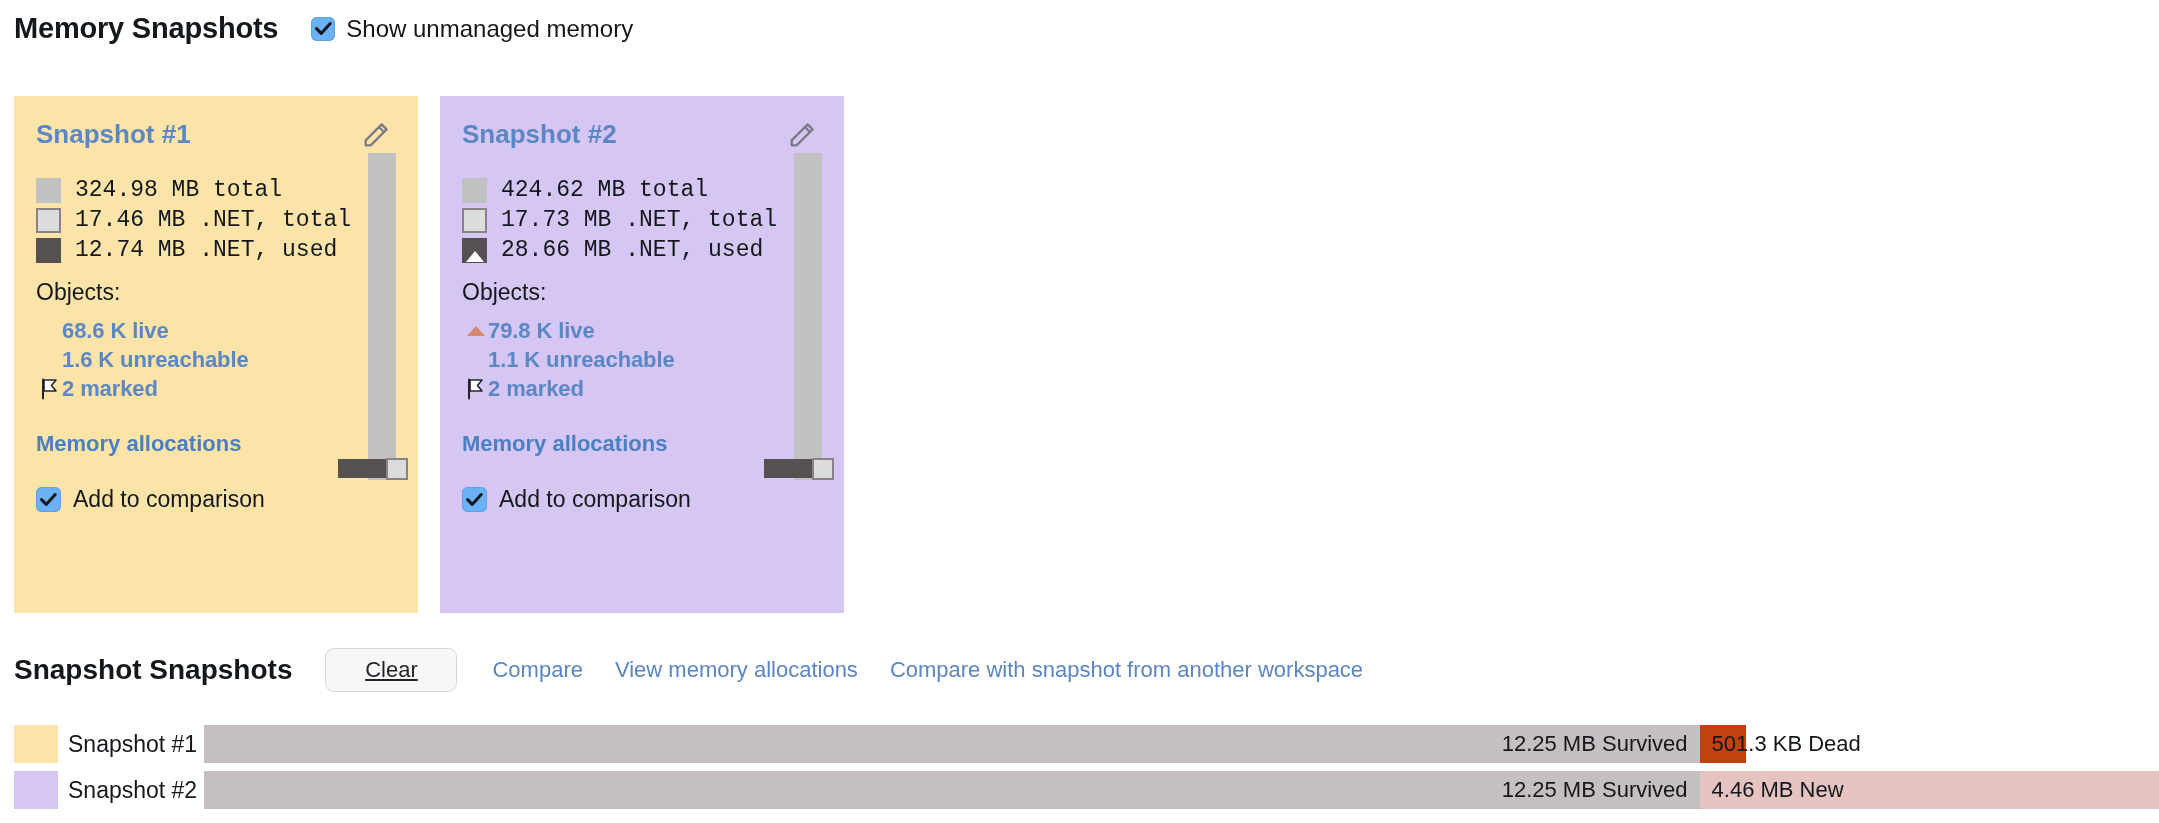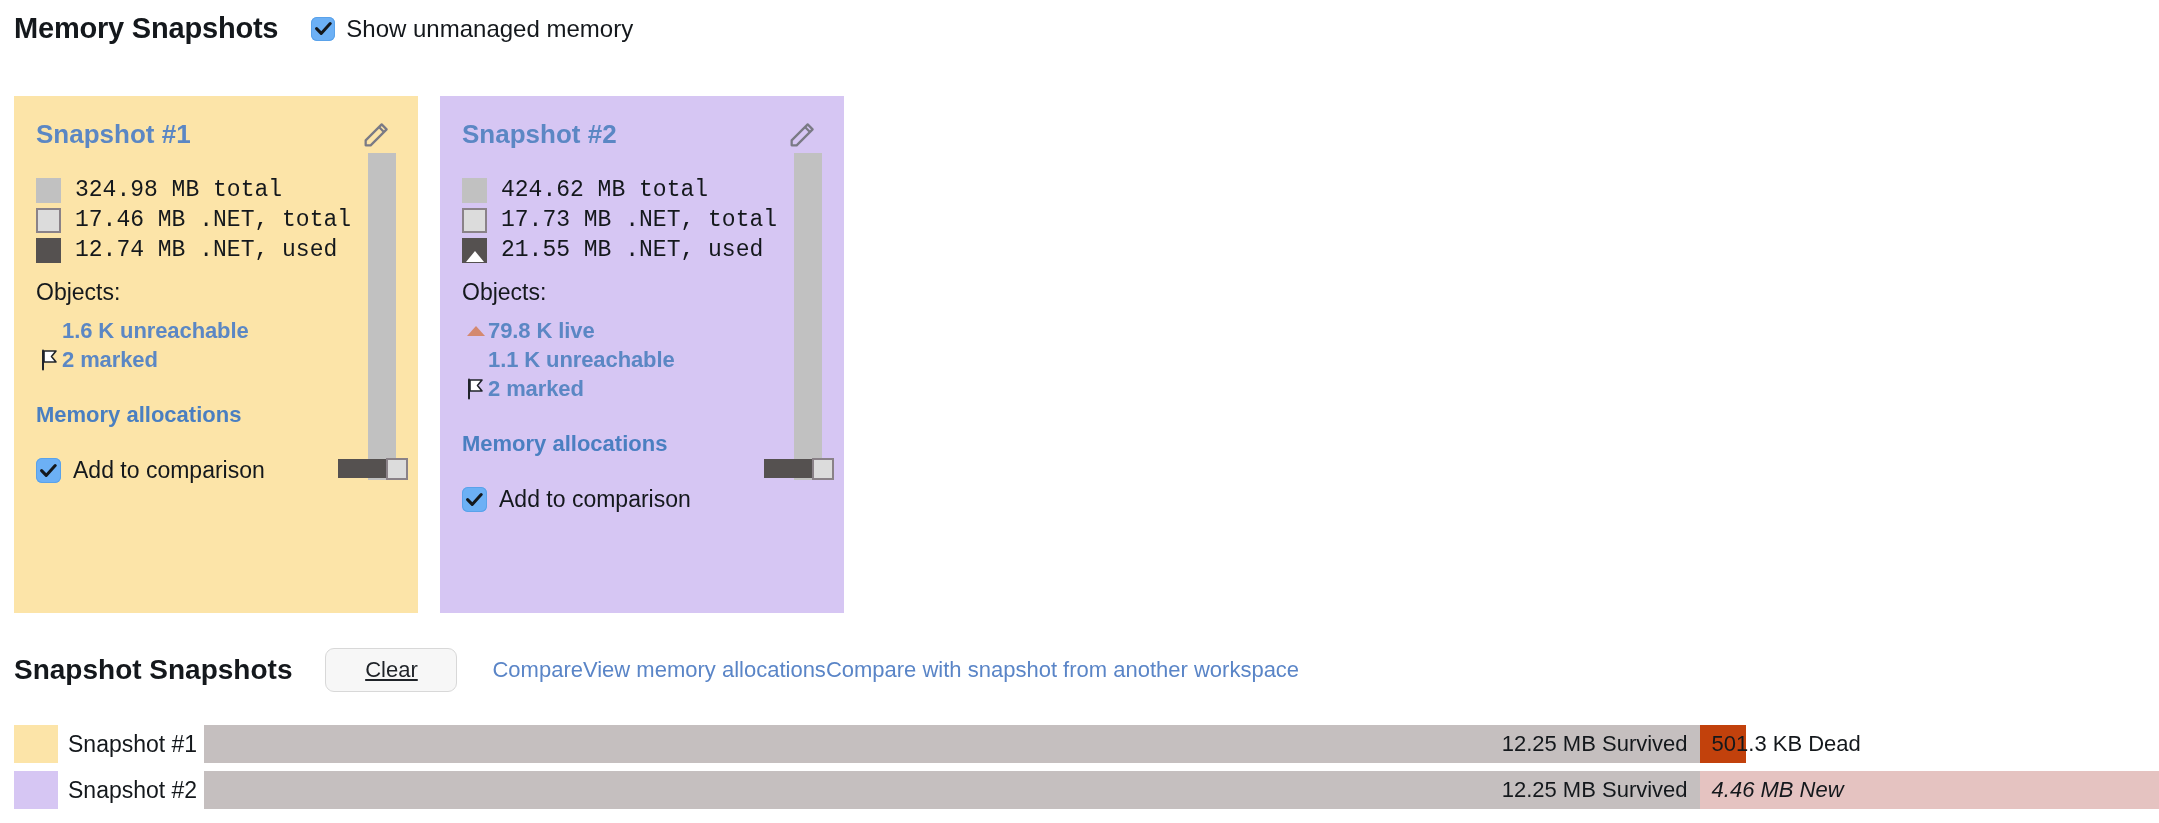--- a/index.html
+++ b/index.html
@@ -65,34 +65,34 @@
                   background:#dcdcdc;border:2px solid #8a8288;box-sizing:border-box;}
   .gauge-netused{position:absolute;left:-22px;bottom:2px;width:52px;height:19px;background:#555150;}
 
   
   .cmp-head{position:absolute;left:14px;top:640px;display:flex;align-items:center;}
   .cmp-title{font-size:28px;font-weight:bold;color:#14181c;white-space:nowrap;}
   .clear-btn{margin-left:33px;height:44px;min-width:132px;padding:0 18px;
              background:#f7f7f7;border:1px solid #d8d8d8;border-radius:9px;
              font-size:22px;font-family:inherit;color:#1f2328;cursor:pointer;
              display:inline-flex;align-items:center;justify-content:center;text-decoration:underline;}
-  .cmp-links{display:flex;align-items:center;margin-left:35px;}
+  .cmp-links{display:flex;align-items:center;margin-left:35px;gap:32px;}
   .cmp-link{font-size:22px;color:#5a85c7;cursor:pointer;white-space:nowrap;}
 
   
   .cmp-rows{position:absolute;left:14px;top:717px;width:2145px;}
   .cmp-row{display:flex;align-items:center;height:38px;margin-bottom:8px;}
   .cmp-swatch{width:44px;height:38px;flex:none;}
   .cmp-name{width:146px;flex:none;font-size:23px;color:#14181c;padding-left:10px;
             box-sizing:border-box;white-space:nowrap;}
   .cmp-bar{position:relative;flex:1;height:38px;display:flex;align-items:stretch;}
   .seg{height:38px;display:flex;align-items:center;box-sizing:border-box;position:relative;}
   .seg.survived{background:#c5bfbf;justify-content:flex-end;padding-right:12px;}
   .seg.dead{background:#c8dcae;}
-  .seg.new{background:#e5c3c1;font-style:italic;}
+  .seg.new{background:#e5c3c1;}
   .seg-label{font-size:22px;color:#14181c;white-space:nowrap;}
   .seg.dead .seg-label,.seg.new .seg-label{position:absolute;left:12px;top:50%;
       transform:translateY(-50%);}
 </style>
 </head>
 <body>
 
 <div class="root">
 
   <div class="page-head">
@@ -132,20 +132,24 @@
         <div class="legend-row">
           <span class="sw netused"></span>
           <span class="legend-text">12.74 MB .NET, used</span>
         </div>
       </div>
 
       <div class="objects-label">Objects:</div>
       <div class="obj-list">
         <div class="obj-row">
           <span class="obj-marker"></span>
+          <span class="obj-text">68.6 K live</span>
+        </div>
+        <div class="obj-row">
+          <span class="obj-marker"></span>
           <span class="obj-text">1.6 K unreachable</span>
         </div>
         <div class="obj-row">
           <span class="obj-marker">
             <svg class="flag" viewBox="0 0 20 22" aria-hidden="true">
               <path d="M3 1.5 L3 20.5" fill="none" stroke="#20242a" stroke-width="2" stroke-linecap="round"></path>
               <path d="M4 2 L16 2 L11.5 7.5 L16 13 L4 13 Z" fill="#ffffff" stroke="#20242a" stroke-width="1.6" stroke-linejoin="round"></path>
             </svg>
           </span>
           <span class="obj-text">2 marked</span>
@@ -187,21 +191,21 @@
           <span class="legend-text">424.62 MB total</span>
         </div>
         <div class="legend-row">
           <span class="sw nettotal"></span>
           <span class="legend-text">17.73 MB .NET, total</span>
         </div>
         <div class="legend-row">
           <span class="sw netused">
             <span class="tri"></span>
           </span>
-          <span class="legend-text">21.55 MB .NET, used</span>
+          <span class="legend-text">28.66 MB .NET, used</span>
         </div>
       </div>
 
       <div class="objects-label">Objects:</div>
       <div class="obj-list">
         <div class="obj-row">
           <span class="obj-marker">
             <span class="up-tri"></span>
           </span>
           <span class="obj-text">79.8 K live</span>

